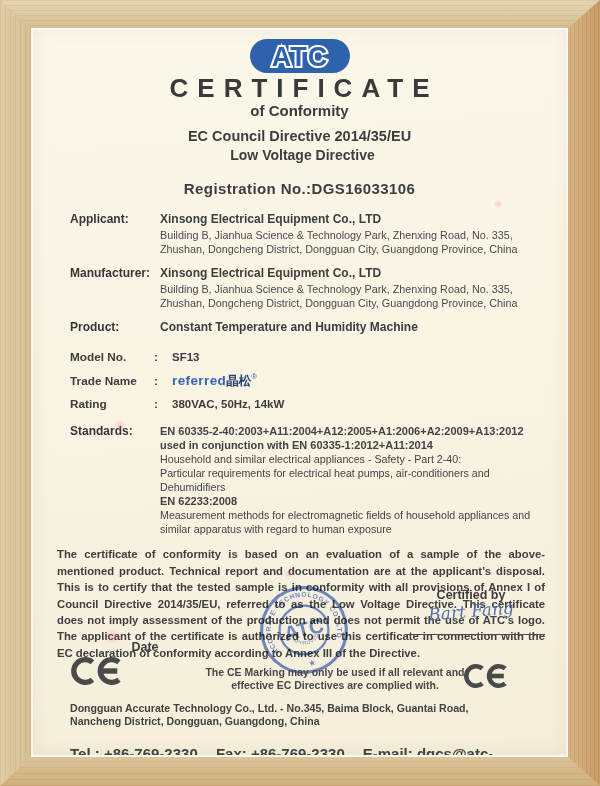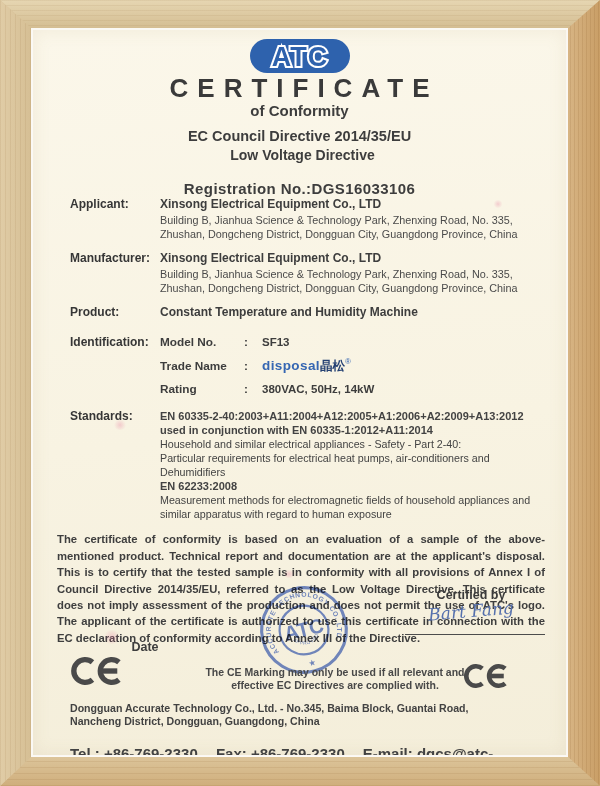--- a/index.html
+++ b/index.html
@@ -42,21 +42,21 @@
   .hdr{text-align:center;}
   .pill{display:block;margin:8px auto 0;}
   .title{font-size:26px;font-weight:bold;letter-spacing:9px;text-indent:9px;
          margin-top:1px;color:#3a3a3a;line-height:1.05;}
   .subtitle{font-size:15px;font-weight:bold;}
   .dir1{font-size:14.5px;font-weight:bold;margin-top:9px;}
   .dir2{font-size:14px;font-weight:bold;margin-top:3px;padding-left:6px;}
   .registration{font-size:15px;font-weight:bold;margin-top:17px;letter-spacing:.4px;}
 
   
-  .info{}
+  .info{margin-top:15px;}
   .irow{display:flex;padding-left:37px;padding-right:18px;margin-bottom:10px;}
   .ilabel{flex:0 0 90px;font-weight:bold;font-size:12px;color:#363636;}
   .icontent{flex:1;min-width:0;}
   .iname{font-weight:bold;font-size:12px;margin-bottom:3px;}
   .iaddr{font-size:10.8px;line-height:13.5px;color:#4a4a4a;}
   .subrow{display:flex;margin-bottom:7px;align-items:baseline;}
   .subname{flex:0 0 84px;font-weight:bold;font-size:11.8px;}
   .subsep{flex:0 0 18px;font-weight:bold;font-size:11.8px;}
   .subval{font-weight:bold;font-size:11.5px;}
   .semsong{font-weight:bold;font-size:13.5px;color:#3566b2;letter-spacing:.4px;}
@@ -138,31 +138,30 @@
       </div>
 
       <div class="irow" style="margin-bottom:13px;">
         <div class="ilabel">Product:</div>
         <div class="icontent">
           <div class="iname">Constant Temperature and Humidity Machine</div>
         </div>
       </div>
 
       <div class="irow" style="margin-bottom:6px;">
-        <div class="ilabel">Identification:</div>
         <div class="icontent">
           <div class="subrow">
             <div class="subname">Model No.</div>
             <div class="subsep">:</div>
             <div class="subval">SF13</div>
           </div>
           <div class="subrow">
             <div class="subname">Trade Name</div>
             <div class="subsep">:</div>
-            <div><span class="semsong">disposal</span><span class="cjk">晶松</span><span class="regmark">®</span></div>
+            <div><span class="semsong">referred</span><span class="cjk">晶松</span><span class="regmark">®</span></div>
           </div>
           <div class="subrow">
             <div class="subname">Rating</div>
             <div class="subsep">:</div>
             <div class="subval">380VAC, 50Hz, 14kW</div>
           </div>
         </div>
       </div>
 
       <div class="irow">

